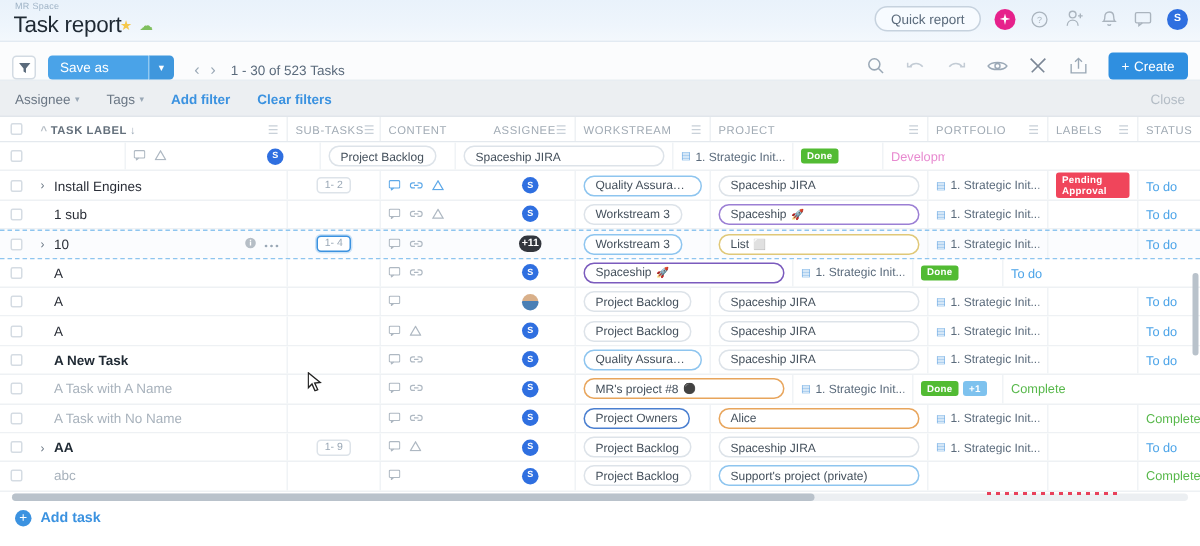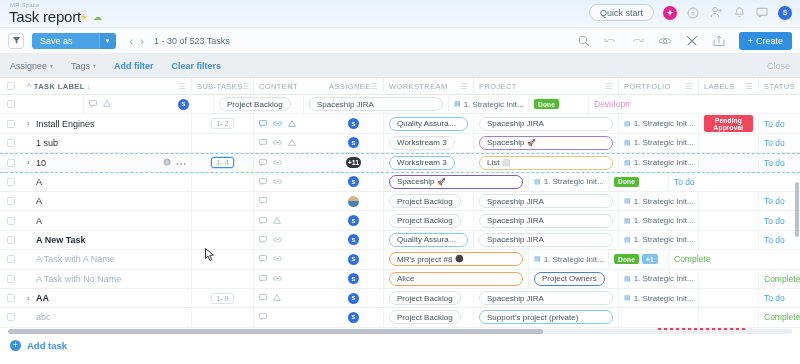--- a/index.html
+++ b/index.html
@@ -46,21 +46,21 @@
     color:#fff; font-size:8px;
   }
   .avatar-hdr {
     width:14px;height:14px;border-radius:50%;
     background:#2f6fe0;color:#fff;font-size:7px;font-weight:bold;
     display:flex;align-items:center;justify-content:center;
   }
   
   .toolbar {
     height:26px; background:#fbfcfd; border-bottom:1px solid #e8edf2;
-    display:flex; align-items:center; padding:0 8px; position:relative;
+    display:flex; align-items:flex-end; padding:0 8px; position:relative;
   }
   .filter-sq {
     width:16px;height:16px;border:1px solid #d3dbe3;border-radius:3px;
     background:#fff; display:flex;align-items:center;justify-content:center;
     color:#5b6b7c;
   }
   .saveas-group { display:flex; margin-left:8px; }
   .saveas-btn {
     background:#4aa3e8; color:#fff; font-size:9px;
     padding:3px 26px 3px 8px; border-radius:3px 0 0 3px;
@@ -105,21 +105,21 @@
   .th .grip { margin-left:auto; color:#c9d1d9; font-size:8px;}
   .th.strong .lbl { color:#64707c; font-weight:bold; }
   .c-check { width:22px; justify-content:center; border-right:none;}
   .c-task  { width:170px; }
   .c-sub   { width:62px; }
   .c-content { width:70px; border-right:none;}
   .c-assignee{ width:60px; }
   .c-work  { width:90px; }
   .c-proj  { width:145px; }
   .c-port  { width:80px; }
-  .c-lbl   { width:60px;text-align:center; }
+  .c-lbl   { width:60px; }
   .c-stat  { width:41px; border-right:none;}
   .row {
     display:flex; height:19.4px; align-items:center;
     border-bottom:1px solid #eef1f4; background:#fff; font-size:9px;
   }
   .row.selected { background:#fbfcfe; border-top:1px dashed #8ec5ef; border-bottom:1px dashed #8ec5ef; }
   .cell { display:flex;align-items:center; height:100%; padding:0 5px;
           border-right:1px solid #f0f3f6; overflow:hidden; }
   .cell.noborder { border-right:none; }
   .chk { width:8px;height:8px;border:1px solid #d5dce3;border-radius:1.5px;background:#fff;}
@@ -181,21 +181,21 @@
 <body>
 
 <div class="app-header">
   <div class="space-name">MR Space</div>
   <div class="page-title">Task report</div>
   <div class="title-icons">
     <span class="star-ico">★</span>
     <span class="cloud-ico">☁</span>
   </div>
   <div class="hdr-right">
-    <div class="quick-start">Quick start</div>
+    <div class="quick-start">Quick report</div>
     <div class="magic-badge">
       <svg width="8" height="8" viewBox="0 0 10 10">
           <path d="M5 0 L6 3.5 L9.5 4.5 L6 5.5 L5 9.5 L4 5.5 L0.5 4.5 L4 3.5 Z" fill="#fff"></path>
         </svg>
     </div>
     <div class="ico-btn">
       <svg width="12" height="12" viewBox="0 0 14 14">
           <circle cx="7" cy="7" r="5.8" fill="none" stroke="#aab4be" stroke-width="1"></circle>
           <text x="7" y="10" font-size="7" text-anchor="middle" fill="#aab4be">?</text>
         </svg>
@@ -730,27 +730,27 @@
                   <path d="M2.2 6.1V7.6l1.6-1.5" fill="none" stroke="#aeb8c2" stroke-width="0.9"></path>
                 </svg></span>
               <span><svg width="9" height="7" viewBox="0 0 10 8">
                   <path d="M4 2.2h-1.6a1.9 1.9 0 0 0 0 3.8H4M6 2.2h1.6a1.9 1.9 0 0 1 0 3.8H6M3.3 4.1h3.4" fill="none" stroke="#aeb8c2" stroke-width="0.9"></path>
                 </svg></span>
             </span>
           </div>
           <div class="cell c-assignee" style="justify-content:center;">
             <span class="av">S</span>
           </div>
+          <div class="cell c-work">
+            <span class="chip" style="border-color:#4a7fd0;">Project Owners</span>
+          </div>
           <div class="cell c-proj">
             <span class="chip wide" style="border-color:#e8a55c;">
               <span>Alice</span>
             </span>
-          </div>
-          <div class="cell c-work">
-            <span class="chip" style="border-color:#4a7fd0;">Project Owners</span>
           </div>
           <div class="cell c-port">
             <span class="port-txt"><span class="port-ico">▤</span>1. Strategic Init...</span>
           </div>
           <div class="cell c-lbl" style="gap:3px;"></div>
           <div class="cell c-stat noborder">
             <span class="status st-completed">Completed</span>
           </div>
         </div>
         <div class="row">

